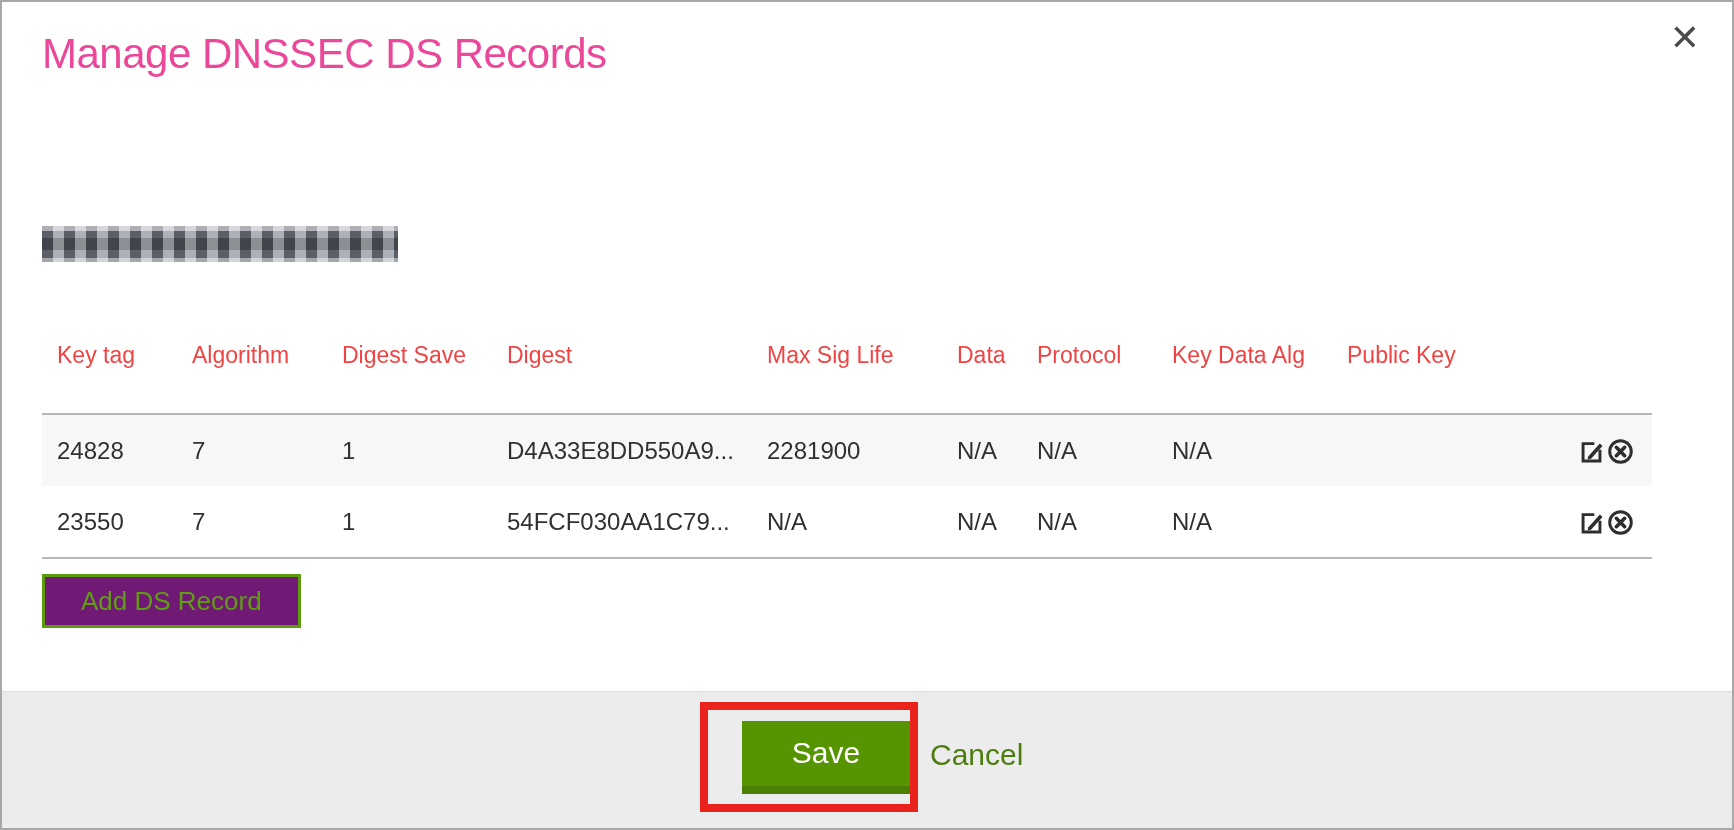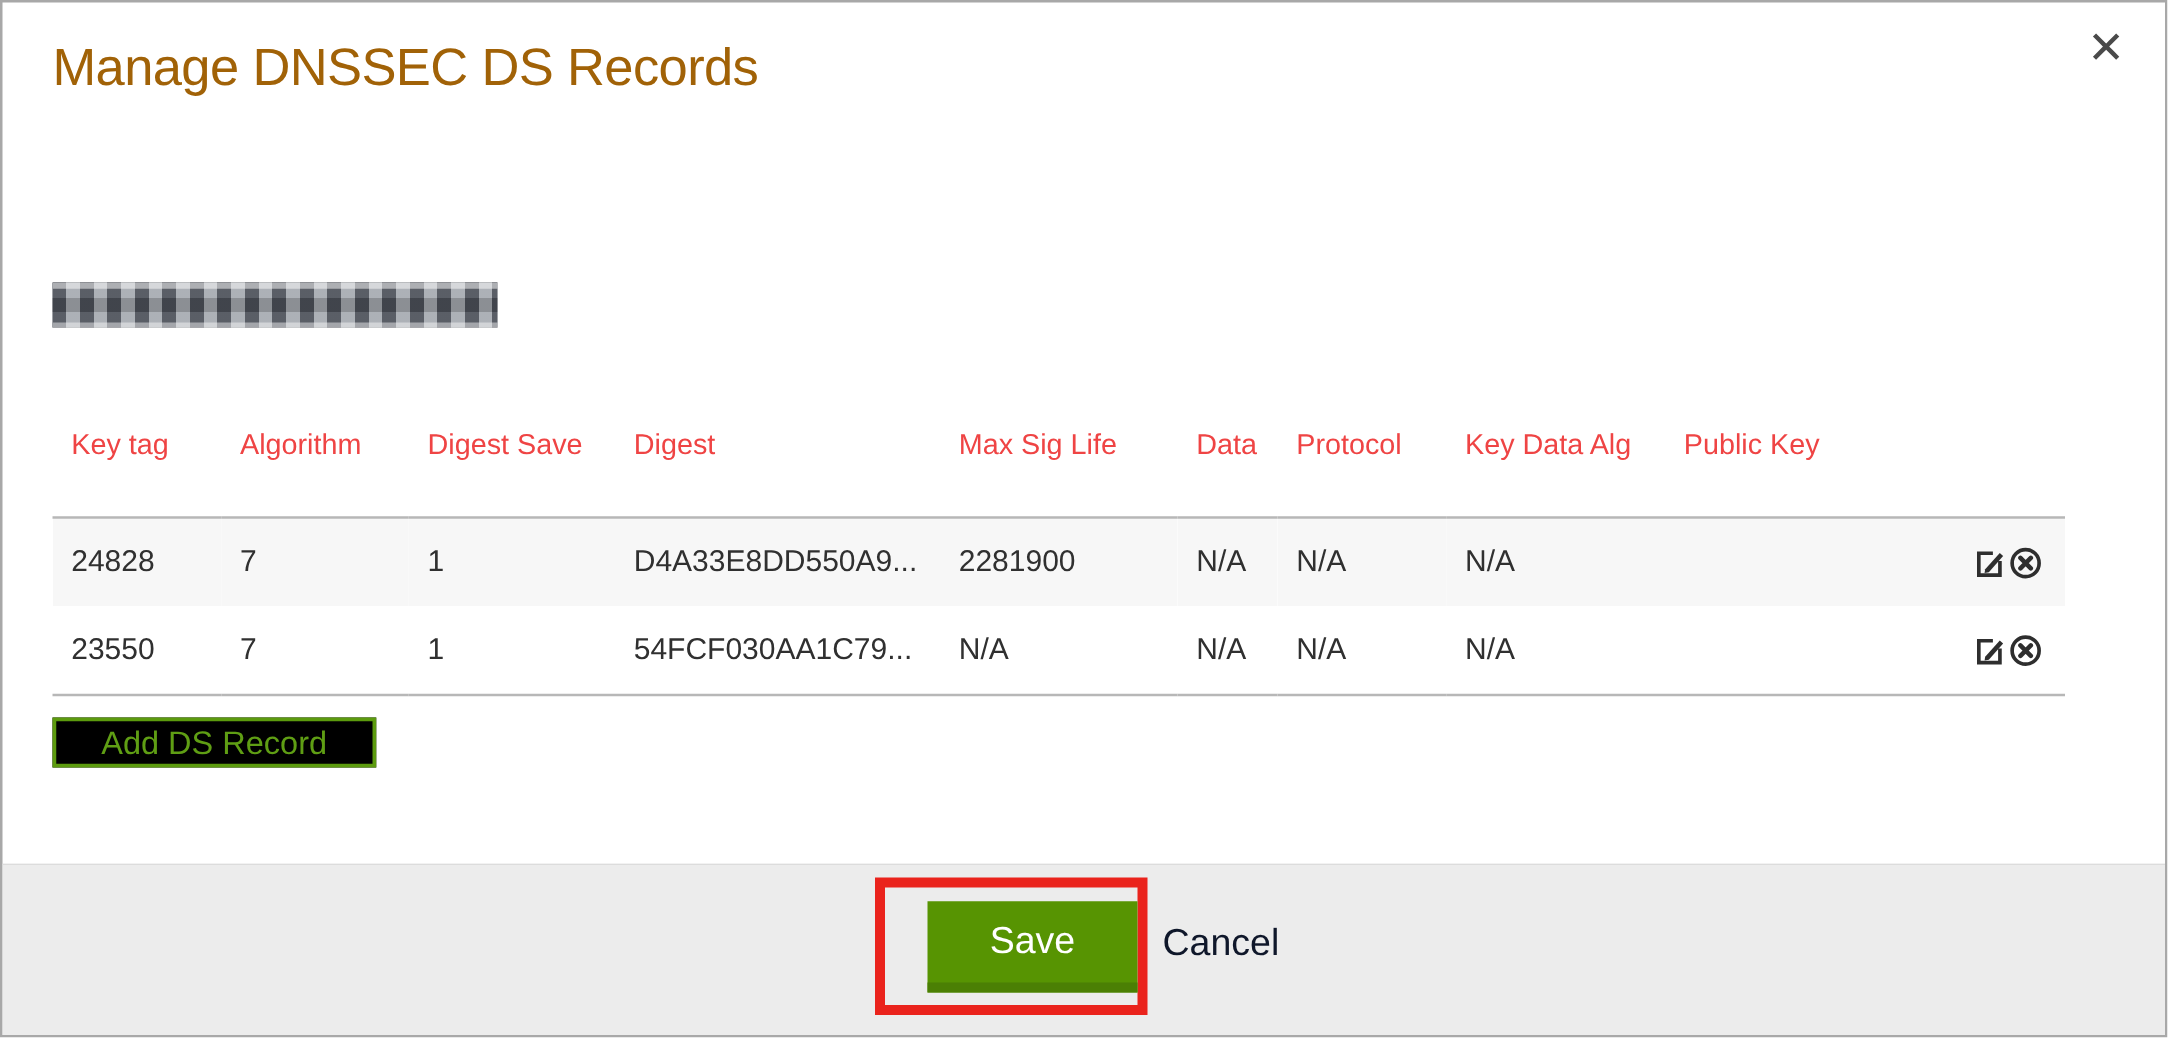--- a/index.html
+++ b/index.html
@@ -9,21 +9,21 @@
   .modal {
     position:relative;
     width:1734px; height:830px;
     background:#ffffff;
     border:2px solid #a8a8a8;
     overflow:hidden;
   }
 
   .dialog-title {
     position:absolute; left:40px; top:28px;
-    font-size:42px; font-weight:300; color:#a16207;
+    font-size:42px; font-weight:300; color:#ec4899;
     letter-spacing:-0.5px;
   }
 
   .close-btn {
     position:absolute; right:32px; top:18px;
     font-size:36px; font-weight:700; color:#4a4a4a;
     cursor:pointer; line-height:1;
   }
 
   .redacted-domain {
@@ -57,22 +57,22 @@
     vertical-align:middle;
   }
   .ds-table tr.row-shaded td { background:#f7f7f7; }
   .ds-table tr.row-last td { border-bottom:2px solid #b7b7b7; }
   .ds-table td.actions-cell { text-align:right; padding-right:18px; padding-left:0; }
   .icon-btn { display:inline-block; vertical-align:middle; cursor:pointer; line-height:0; }
   .icon-btn + .icon-btn { margin-left:2px; }
 
   .add-ds-btn {
     position:absolute; left:40px; top:572px;
-    height:40px; padding:0 36px;
-    background:#000000;
+    height:54px; padding:0 36px;
+    background:#701a75;
     border:3px solid #5c9b0e;
     color:#5f9e14;
     font-size:26px;
     font-family:"Liberation Sans","DejaVu Sans",sans-serif;
     cursor:pointer;
   }
 
   .modal-footer {
     position:absolute; left:0; right:0; bottom:0; height:137px;
     background:#ececec;
@@ -92,21 +92,21 @@
     border:none;
     border-bottom:8px solid #4b7f04;
     color:#ffffff;
     font-size:30px;
     font-family:"Liberation Sans","DejaVu Sans",sans-serif;
     cursor:pointer;
   }
 
   .cancel-link {
     position:absolute; left:928px; top:46px;
-    color:#0f172a; font-size:30px;
+    color:#4d7c0f; font-size:30px;
     text-decoration:none; cursor:pointer;
   }
 </style>
 </head>
 <body>
 
 <div class="modal">
 
   <div class="dialog-title">Manage DNSSEC DS Records</div>
 

